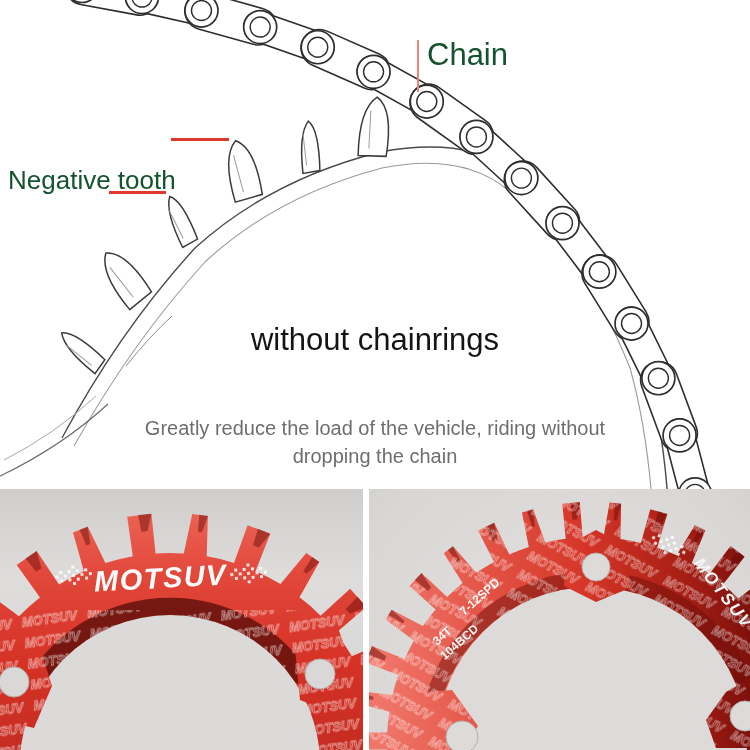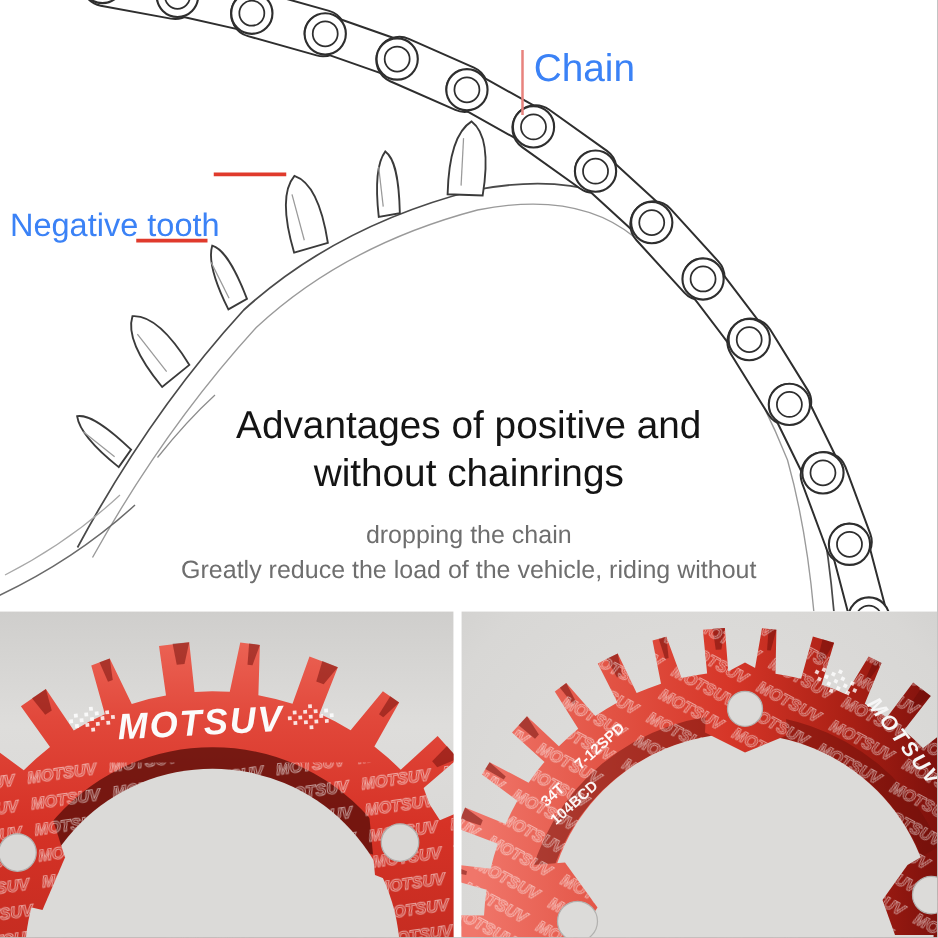--- a/index.html
+++ b/index.html
@@ -1,20 +1,20 @@
 <!DOCTYPE html>
 <html><head>
 <meta charset="utf-8">
 <style>
   html,body{margin:0;padding:0;background:#888;}
   .canvas{position:relative;width:750px;height:750px;background:#ffffff;overflow:hidden;
           font-family:"Liberation Sans",sans-serif;}
   .top-section{position:absolute;left:0;top:0;width:750px;height:489px;background:#ffffff;}
   #lineart{position:absolute;left:0;top:0;}
-  .label{position:absolute;color:#3b82f6;white-space:nowrap;}
+  .label{position:absolute;color:#14532d;white-space:nowrap;}
   .label-chain{left:427px;top:37px;font-size:31px;}
   .label-pos{left:78px;top:106px;font-size:25px;}
   .label-neg{left:8px;top:165px;font-size:26px;}
   .leader{position:absolute;height:3px;background:#e03a2c;}
   .leader-pos{left:171px;top:138px;width:58px;}
   .leader-neg{left:109px;top:191px;width:57px;}
   .leader-chain{position:absolute;left:417px;top:40px;width:2px;height:52px;background:#e8837d;}
   .heading{position:absolute;left:115px;top:320px;width:520px;text-align:center;
            font-size:31px;line-height:39px;color:#141414;}
   .subtext{position:absolute;left:90px;top:414px;width:570px;text-align:center;
@@ -105,26 +105,25 @@
 
     <div class="label label-chain">Chain</div>
     <div class="leader-chain"></div>
 
     <div class="leader leader-pos"></div>
 
     <div class="label label-neg">Negative tooth</div>
     <div class="leader leader-neg"></div>
 
     <div class="heading">
-      <div>Advantages of positive and</div>
       <div>without chainrings</div>
     </div>
     <div class="subtext">
+      <div>Greatly reduce the load of the vehicle, riding without</div>
       <div>dropping the chain</div>
-      <div>Greatly reduce the load of the vehicle, riding without</div>
     </div>
   </div>
 
   <div class="photos">
 
     <div class="photo photo-left">
       <svg width="363" height="261" viewBox="0 489 363 261">
         <defs>
           <linearGradient id="bgL" x1="0" y1="489" x2="0" y2="750" gradientUnits="userSpaceOnUse">
             <stop offset="0" stop-color="#cfcecc"></stop>

